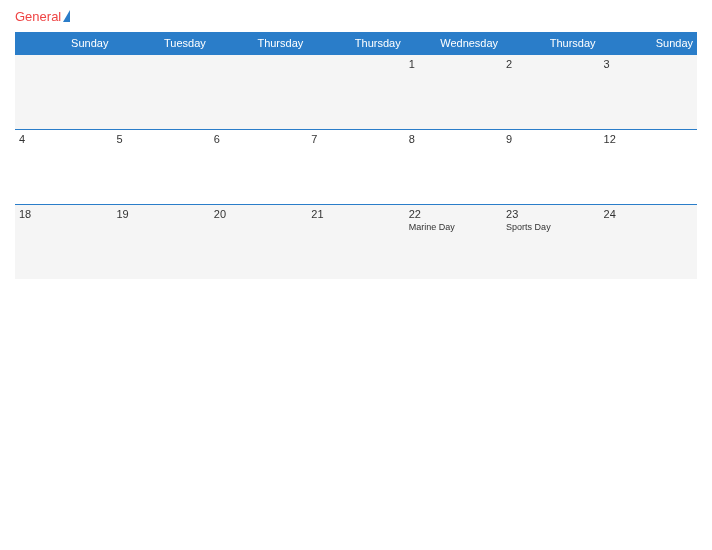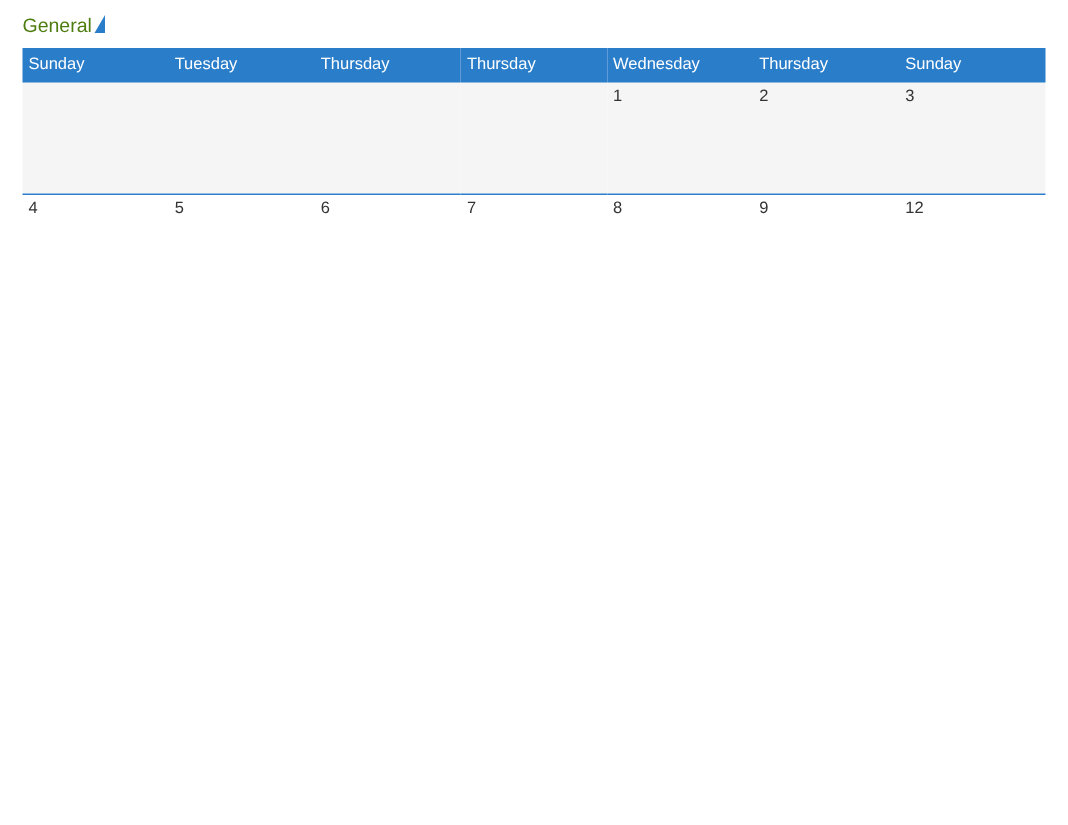--- a/index.html
+++ b/index.html
@@ -23,21 +23,21 @@
       margin-bottom: 8px;
     }
     .logo {
       display: flex;
       flex-direction: column;
       align-items: flex-start;
       line-height: 1;
     }
     .logo-general {
       font-size: 13px;
-      color: #4d7c0f;
+      color: #ef4444;
       font-weight: normal;
     }
     .logo-blue {
       font-size: 13px;
       color: #2a7dc9;
       font-weight: bold;
     }
     .logo-icon {
       display: inline-block;
       width: 0;
@@ -66,21 +66,21 @@
       table-layout: fixed;
     }
     .calendar-table thead tr {
       background-color: #2a7dc9;
     }
     .calendar-table thead th {
       color: #fff;
       font-size: 11px;
       font-weight: normal;
       padding: 5px 4px;
-      text-align: left;
+      text-align: right;
       border: none;
     }
     .calendar-table tbody tr {
       border-top: 1.5px solid #2a7dc9;
     }
     .calendar-table tbody td {
       vertical-align: top;
       padding: 3px 4px 2px 4px;
       height: 75px;
       font-size: 11px;
@@ -161,15 +161,40 @@
           <td>
             <span class="day-num">8</span>
           </td>
           <td>
             <span class="day-num">9</span>
           </td>
           <td>
             <span class="day-num">12</span>
           </td>
         </tr>
+        <tr>
+          <td>
+            <span class="day-num">18</span>
+          </td>
+          <td>
+            <span class="day-num">19</span>
+          </td>
+          <td>
+            <span class="day-num">20</span>
+          </td>
+          <td>
+            <span class="day-num">21</span>
+          </td>
+          <td>
+            <span class="day-num">22</span>
+            <span class="holiday-label">Marine Day</span>
+          </td>
+          <td>
+            <span class="day-num">23</span>
+            <span class="holiday-label">Sports Day</span>
+          </td>
+          <td>
+            <span class="day-num">24</span>
+          </td>
+        </tr>
       </tbody>
   </table>
 </div>
 
 </body></html>

